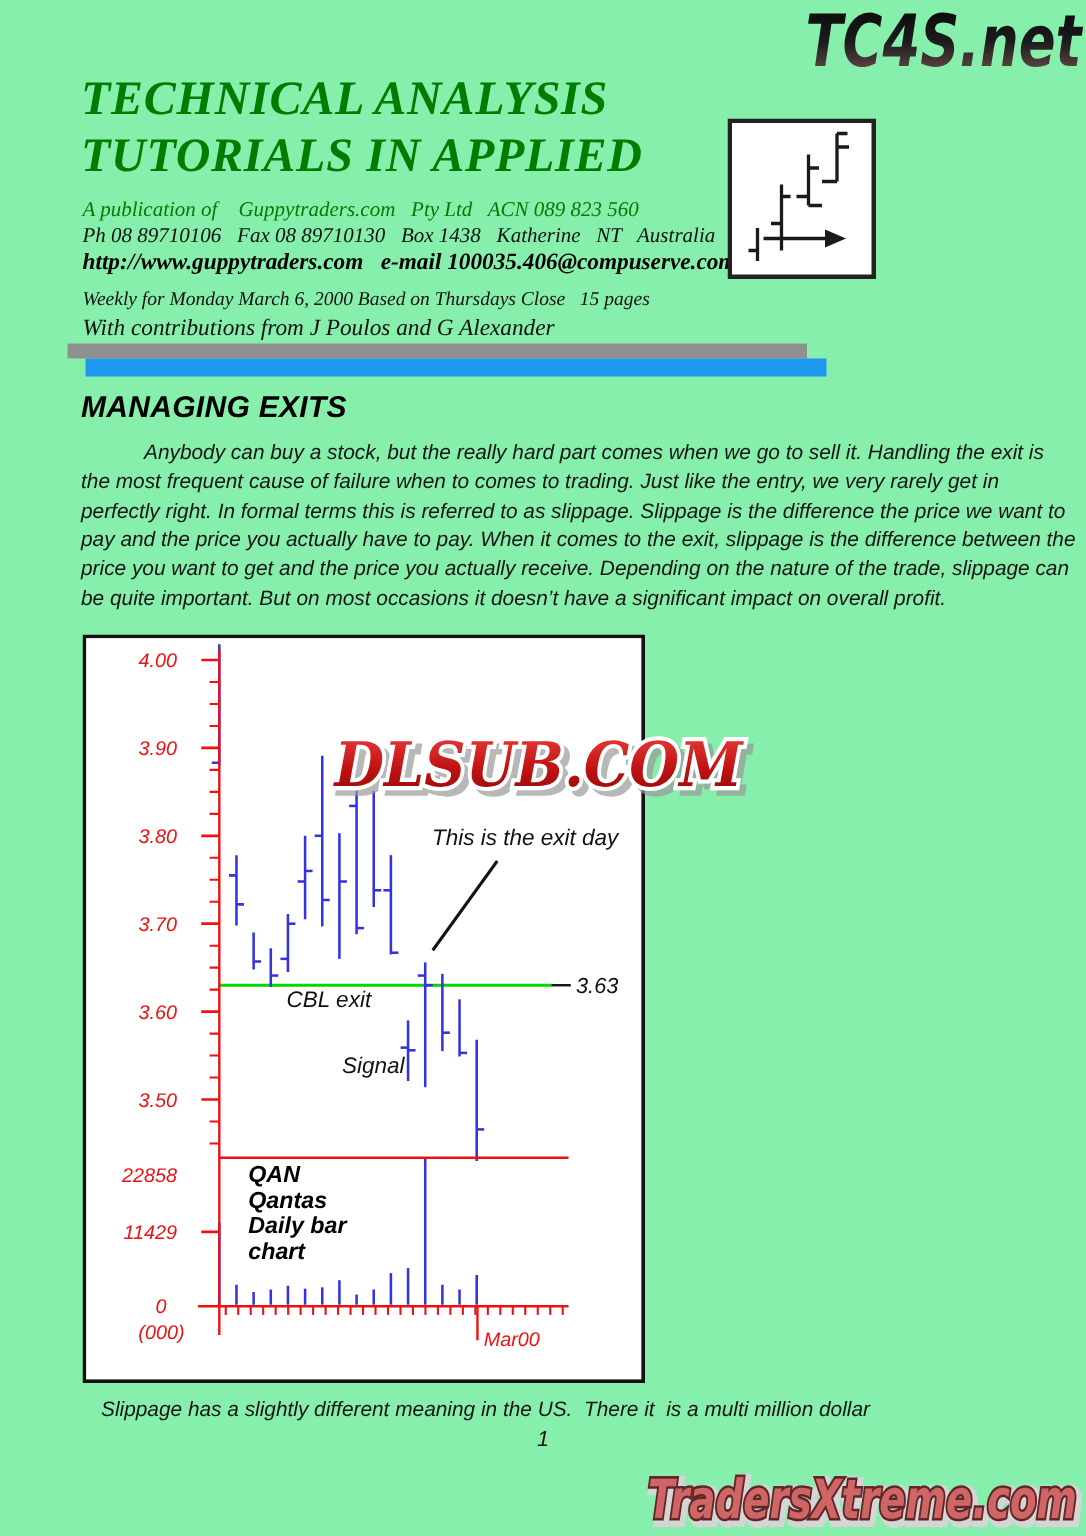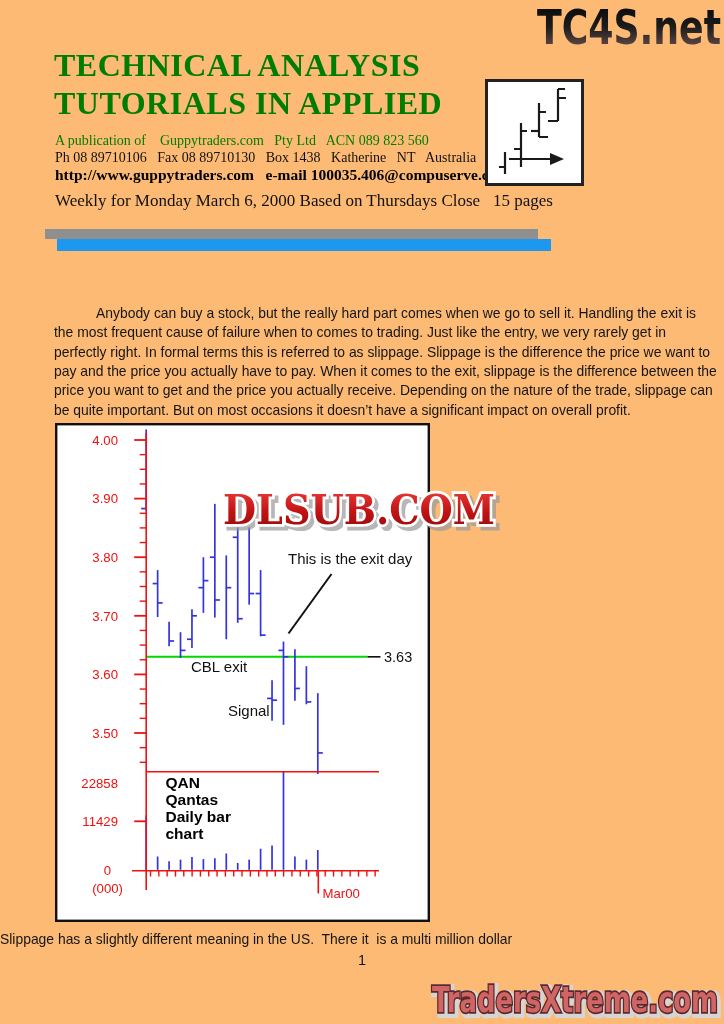--- a/index.html
+++ b/index.html
@@ -1,32 +1,32 @@
 <!DOCTYPE html>
 <html><head>
 <meta charset="utf-8">
 <style>
   html,body{margin:0;padding:0;background:#ffffff;}
-  .page{position:relative;width:724px;height:1024px;background:#fdba74;overflow:hidden;
-        font-family:"Liberation Sans",sans-serif;color:#111;}
+  .page{position:relative;width:724px;height:1024px;background:#86efac;overflow:hidden;
+        font-family:"Liberation Sans",sans-serif;color:#111;font-style:italic;}
   .abs{position:absolute;}
   .serif{font-family:"Liberation Serif",serif;}
   .title{left:54px;top:46px;font-size:32px;line-height:38px;font-weight:bold;color:#007d00;
          letter-spacing:.5px;}
   .publine{left:55px;top:133px;font-size:14px;color:#007d00;white-space:pre;}
   .contactline{left:55px;top:150px;font-size:14px;color:#111;white-space:pre;}
   .webline{left:55px;top:166px;font-size:15.5px;font-weight:bold;color:#000;white-space:pre;}
-  .issueline{left:55px;top:191px;font-size:17px;white-space:pre;}
+  .issueline{left:55px;top:191px;font-size:13px;white-space:pre;}
   .contribline{left:55px;top:210px;font-size:15.5px;white-space:pre;}
   .graybar{left:45px;top:229px;width:493px;height:10px;background:#8f8f8f;}
   .bluebar{left:57px;top:239px;width:494px;height:12px;background:#1e97ef;}
   .heading{left:54px;top:261px;font-size:20px;font-weight:bold;letter-spacing:.2px;color:#000;}
   .para{left:54px;top:292px;width:664px;font-size:13.9px;line-height:19.35px;color:#151515;
-        text-indent:42px;margin-top:12px;}
-  .closing{left:0;top:931px;width:580px;text-align:left;font-size:13.9px;color:#151515;white-space:pre;}
+        text-indent:42px;}
+  .closing{left:0;top:931px;width:580px;text-align:right;font-size:13.9px;color:#151515;white-space:pre;}
   .pagenum{left:0;top:952px;width:724px;text-align:center;font-size:14.5px;color:#151515;}
   svg{display:block;}
 </style>
 </head>
 <body>
 
 <div class="page">
 
   <svg class="abs" style="left:534px;top:-2px;" width="190" height="58">
     <defs>
@@ -40,37 +40,39 @@
   </svg>
 
   <div class="abs title serif">
     <div>TECHNICAL ANALYSIS</div>
     <div>TUTORIALS IN APPLIED</div>
   </div>
   <div class="abs publine serif">A publication of    Guppytraders.com   Pty Ltd   ACN 089 823 560</div>
   <div class="abs contactline serif">Ph 08 89710106   Fax 08 89710130   Box 1438   Katherine   NT   Australia   0851</div>
   <div class="abs webline serif">http://www.guppytraders.com   e-mail 100035.406@compuserve.com</div>
   <div class="abs issueline serif">Weekly for Monday March 6, 2000 Based on Thursdays Close   15 pages</div>
+  <div class="abs contribline serif">With contributions from J Poulos and G Alexander</div>
 
   <svg class="abs" style="left:485px;top:79px;" width="99" height="107" viewBox="0 0 99 107">
     <rect x="1.5" y="1.5" width="96" height="104" fill="#ffffff" stroke="#222" stroke-width="3"></rect>
     <g stroke="#1a1a1a" stroke-width="2.2" fill="none">
       <path d="M20,95 V73 M14,88 H20"></path>
       <path d="M36,88 V44 M29,70 H36 M36,52 H42"></path>
       <path d="M46,52 H54"></path>
       <path d="M54,58 V24 M54,33 H61 M54,58 H63"></path>
       <path d="M73,42 V10 M73,19 H81 M63,42 H73 M73,10 H80"></path>
       <path d="M24,80 H65"></path>
     </g>
     <polygon points="65,74 79,80 65,86" fill="#1a1a1a"></polygon>
   </svg>
 
   <div class="abs graybar"></div>
   <div class="abs bluebar"></div>
 
+  <div class="abs heading">MANAGING EXITS</div>
   <div class="abs para">Anybody can buy a stock, but the really hard part comes when we go to sell it.  Handling the exit is the most frequent cause of failure when to comes to trading.  Just like the entry, we very rarely get in perfectly right.  In formal terms this is referred to as slippage.  Slippage is the difference the price we want to pay and the price you actually have to pay.  When it comes to the exit, slippage is the difference between the price you want to get and the price you actually receive.  Depending on the nature of the trade, slippage can be quite important.  But on most occasions it doesn’t have a significant impact on overall profit.</div>
 
   <svg id="chart-svg" class="abs" style="left:55px;top:423px;" width="375" height="499" viewBox="55 423 375 499">
     <rect x="56.2" y="424.2" width="372.6" height="496.6" fill="#ffffff" stroke="#111" stroke-width="2.4"></rect>
     <g id="chart-content">
         <line x1="146.2" y1="656.82" x2="367.5" y2="656.82" stroke="#00d900" stroke-width="2"></line>
         <line x1="367.5" y1="656.82" x2="380.5" y2="656.82" stroke="#111" stroke-width="1.6"></line>
         <text x="384" y="662.32" fill="#111" font-size="14.5" text-anchor="start" font-family="Liberation Sans, sans-serif" font-weight="normal">3.63</text>
         <line x1="146.2" y1="429.4520000000001" x2="146.2" y2="510.32000000000005" stroke="#3434dd" stroke-width="1.7"></line>
         <line x1="141.2" y1="508.562" x2="146.2" y2="508.562" stroke="#3434dd" stroke-width="1.7"></line>

